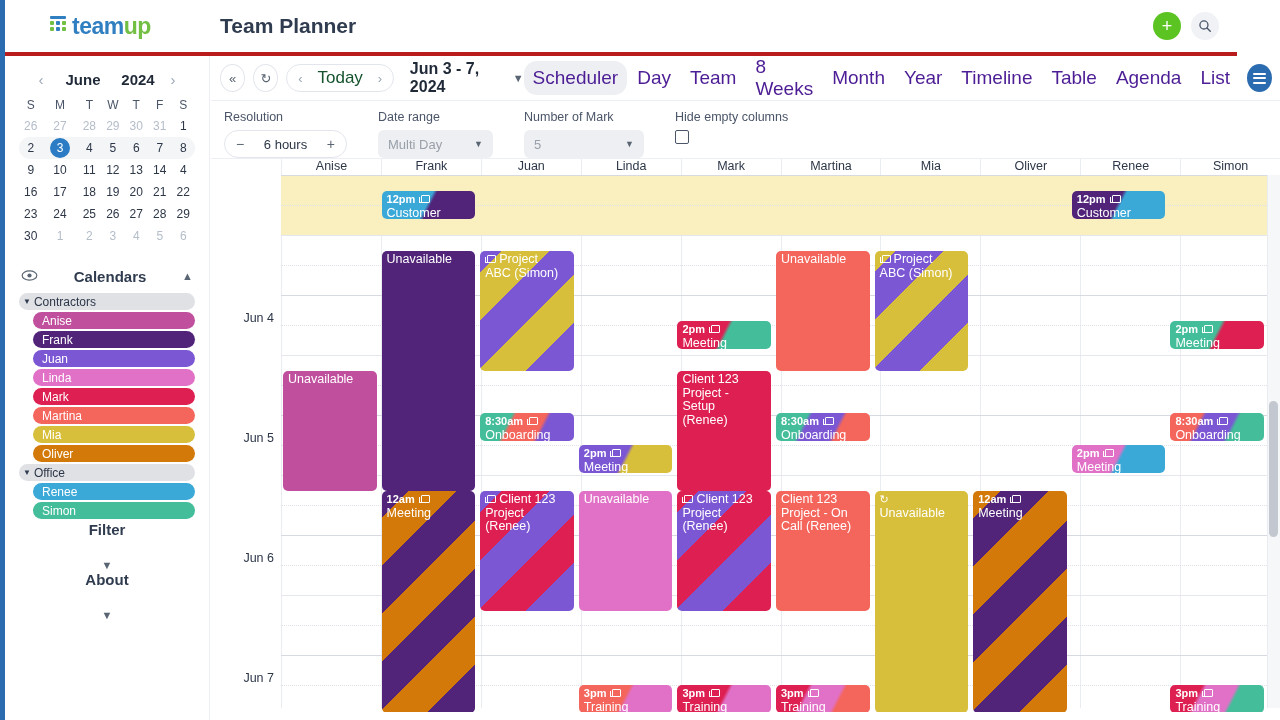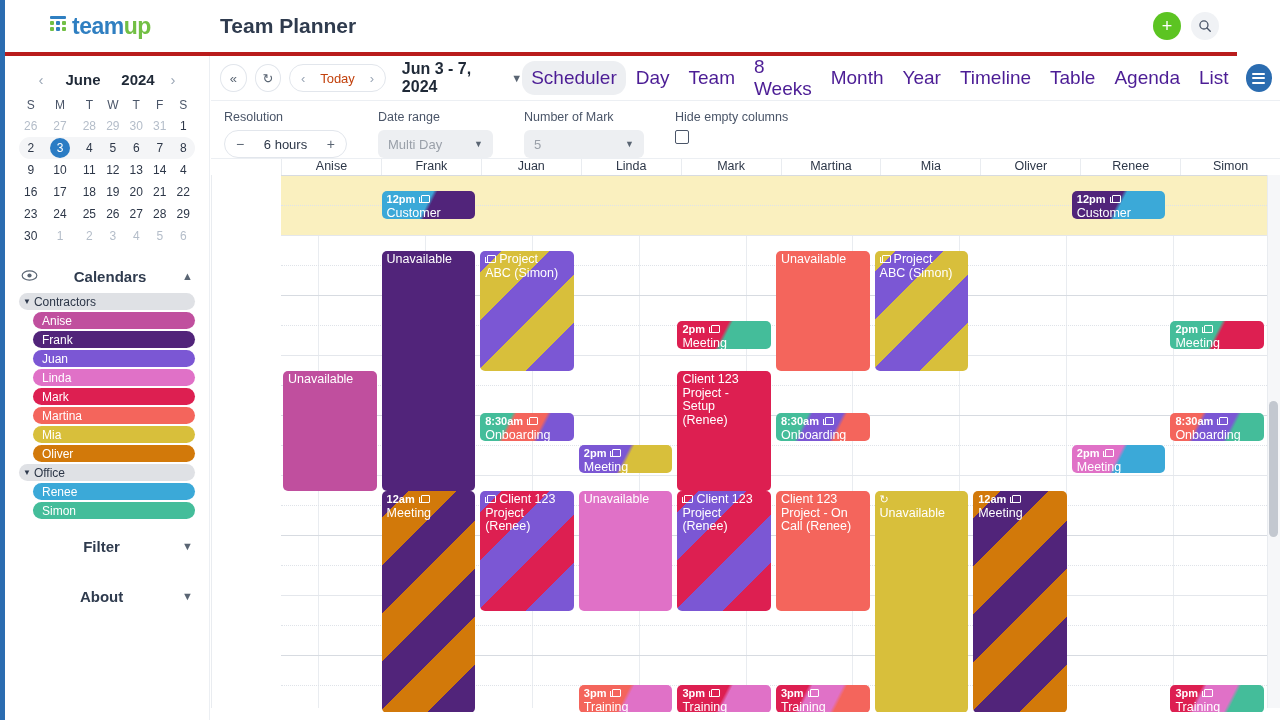--- a/index.html
+++ b/index.html
@@ -55,33 +55,33 @@
   .sec-head .eye { color:#5a6573; font-size:13px; }
   .sec-title { flex:1; text-align:center; font-size:15px; font-weight:700; color:#2f3b4e; }
   .sec-chev { color:#5a6573; font-size:11px; }
   .cal-list { padding:0 14px; }
   .grp { background:#dfe1e5; border-radius:9px; height:17px; display:flex; align-items:center;
          padding-left:4px; margin-bottom:2px; font-size:12px; color:#2d3748; }
   .grp .caret { font-size:8px; margin-right:3px; color:#2f3b4e; }
   .cal-item { height:17px; border-radius:9px; margin:0 0 2px 14px; display:flex; align-items:center;
               padding-left:9px; color:#fff; font-size:12px; }
   .side-btm { padding:0 16px; }
-  .side-btm .row { display:flex; align-items:center; height:50px; }
+  .side-btm .row { display:flex; align-items:center; height:50px;flex-direction:column; }
   .side-btm .row .lbl { flex:1; text-align:center; font-size:15px; font-weight:700; color:#2f3b4e; }
   .side-btm .row .cv { color:#5a6573; font-size:11px; }
 
   
   .main { position:absolute; left:211px; top:56px; width:1069px; height:664px; background:#fff; }
   .tb1 { height:45px; display:flex; align-items:center; padding:0 8px 0 9px; border-bottom:1px solid #eceff3; }
   .circ { width:28px; height:28px; border-radius:50%; border:1px solid #e2e6ec; display:flex;
           align-items:center; justify-content:center; color:#5a6573; font-size:13px; background:#fff; }
   .today-pill { height:28px; border:1px solid #e2e6ec; border-radius:14px; display:flex; align-items:center;
                 margin-left:8px; background:#fff; }
   .today-pill .tp-a { width:26px; text-align:center; color:#9aa6b5; font-size:13px; }
-  .today-pill .tp-t { font-size:13px; color:#c2410c; padding:0 4px; }
+  .today-pill .tp-t { font-size:17px; color:#14532d; padding:0 4px; }
   .range { display:flex; align-items:center; gap:7px; margin-left:16px; }
   .range .rtxt { font-size:16px; font-weight:700; color:#1f2937; }
   .range .rchev { color:#5a6573; font-size:11px; }
   .views { margin-left:auto; display:flex; align-items:center; gap:1px; }
   .views .v { font-size:19px; color:#4c1d95; padding:6px 9px; border-radius:13px; }
   .views .v.active { background:#edeff2; font-weight:400; }
   .ham { width:28px; height:28px; border-radius:50%; background:#2b6cb0; color:#fff;
          display:flex; flex-direction:column; align-items:center; justify-content:center; gap:2.5px; margin-left:8px; }
   .ham i { display:block; width:13px; height:2px; background:#fff; border-radius:1px; }
 
@@ -352,20 +352,26 @@
           <div class="ch" style="--c: #e071c7;">Linda</div>
           <div class="ch" style="--c: #dd1f51;">Mark</div>
           <div class="ch" style="--c: #f4655c;">Martina</div>
           <div class="ch" style="--c: #d8bf3b;">Mia</div>
           <div class="ch" style="--c: #d2790a;">Oliver</div>
           <div class="ch" style="--c: #3ba9d8;">Renee</div>
           <div class="ch" style="--c: #44bd9a;">Simon</div>
         </div>
       <div class="gridwrap">
         <div class="grid" id="grid">
+            <div class="gutter">
+              <div class="glabel" style="top: 136px;">Jun 4</div>
+              <div class="glabel" style="top: 256px;">Jun 5</div>
+              <div class="glabel" style="top: 376px;">Jun 6</div>
+              <div class="glabel" style="top: 496px;">Jun 7</div>
+            </div>
             <div class="daycol"></div>
             <div class="daycol"></div>
             <div class="daycol"></div>
             <div class="daycol"></div>
             <div class="daycol"></div>
             <div class="daycol"></div>
             <div class="daycol"></div>
             <div class="daycol"></div>
             <div class="daycol"></div>
             <div class="daycol"></div>

